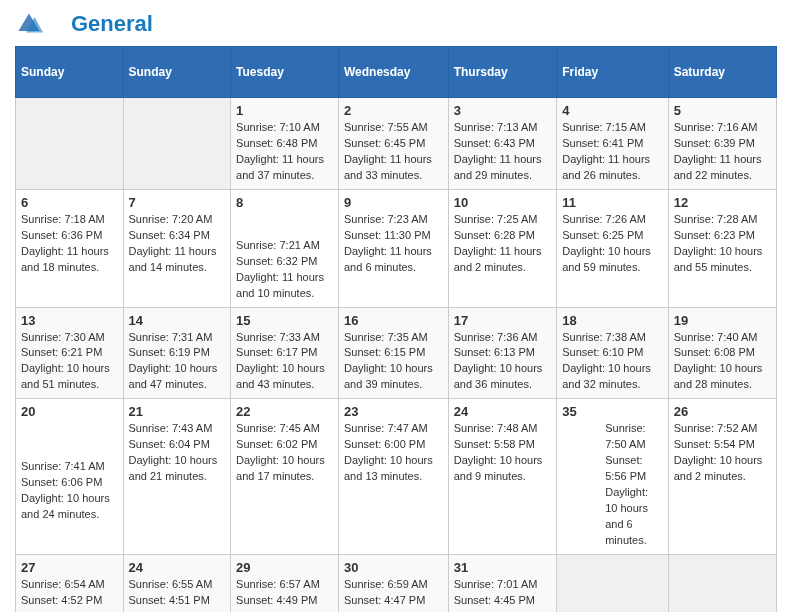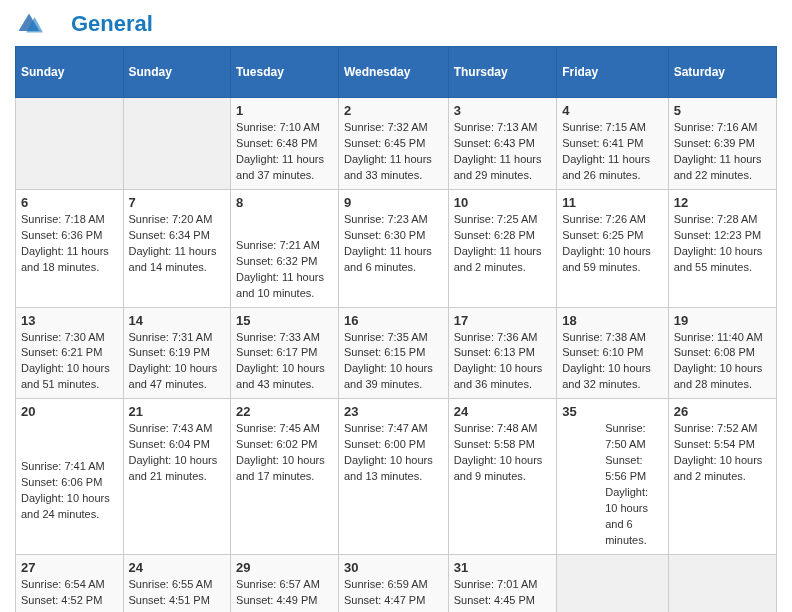--- a/index.html
+++ b/index.html
@@ -121,21 +121,21 @@
         <td class="empty-cell"></td>
         <td class="empty-cell"></td>
         <td>
           <span class="day-number">1</span>
           <div class="cell-content" style="white-space: pre-line;">Sunrise: 7:10 AM
 Sunset: 6:48 PM
 Daylight: 11 hours and 37 minutes.</div>
         </td>
         <td>
           <span class="day-number">2</span>
-          <div class="cell-content" style="white-space: pre-line;">Sunrise: 7:32 AM
+          <div class="cell-content" style="white-space: pre-line;">Sunrise: 7:55 AM
 Sunset: 6:45 PM
 Daylight: 11 hours and 33 minutes.</div>
         </td>
         <td>
           <span class="day-number">3</span>
           <div class="cell-content" style="white-space: pre-line;">Sunrise: 7:13 AM
 Sunset: 6:43 PM
 Daylight: 11 hours and 29 minutes.</div>
         </td>
         <td>
@@ -166,39 +166,39 @@
         </td>
         <td>
           <span class="day-number">8</span>
           <div class="cell-content" style="white-space: pre-line; margin-top: 28px;">Sunrise: 7:21 AM
 Sunset: 6:32 PM
 Daylight: 11 hours and 10 minutes.</div>
         </td>
         <td>
           <span class="day-number">9</span>
           <div class="cell-content" style="white-space: pre-line;">Sunrise: 7:23 AM
-Sunset: 6:30 PM
+Sunset: 11:30 PM
 Daylight: 11 hours and 6 minutes.</div>
         </td>
         <td>
           <span class="day-number">10</span>
           <div class="cell-content" style="white-space: pre-line;">Sunrise: 7:25 AM
 Sunset: 6:28 PM
 Daylight: 11 hours and 2 minutes.</div>
         </td>
         <td>
           <span class="day-number">11</span>
           <div class="cell-content" style="white-space: pre-line;">Sunrise: 7:26 AM
 Sunset: 6:25 PM
 Daylight: 10 hours and 59 minutes.</div>
         </td>
         <td>
           <span class="day-number">12</span>
           <div class="cell-content" style="white-space: pre-line;">Sunrise: 7:28 AM
-Sunset: 12:23 PM
+Sunset: 6:23 PM
 Daylight: 10 hours and 55 minutes.</div>
         </td>
       </tr>
       <tr>
         <td>
           <span class="day-number">13</span>
           <div class="cell-content" style="white-space: pre-line;">Sunrise: 7:30 AM
 Sunset: 6:21 PM
 Daylight: 10 hours and 51 minutes.</div>
         </td>
@@ -227,21 +227,21 @@
 Daylight: 10 hours and 36 minutes.</div>
         </td>
         <td>
           <span class="day-number">18</span>
           <div class="cell-content" style="white-space: pre-line;">Sunrise: 7:38 AM
 Sunset: 6:10 PM
 Daylight: 10 hours and 32 minutes.</div>
         </td>
         <td>
           <span class="day-number">19</span>
-          <div class="cell-content" style="white-space: pre-line;">Sunrise: 11:40 AM
+          <div class="cell-content" style="white-space: pre-line;">Sunrise: 7:40 AM
 Sunset: 6:08 PM
 Daylight: 10 hours and 28 minutes.</div>
         </td>
       </tr>
       <tr>
         <td>
           <span class="day-number">20</span>
           <div class="cell-content" style="white-space: pre-line; margin-top: 40px;">Sunrise: 7:41 AM
 Sunset: 6:06 PM
 Daylight: 10 hours and 24 minutes.</div>

